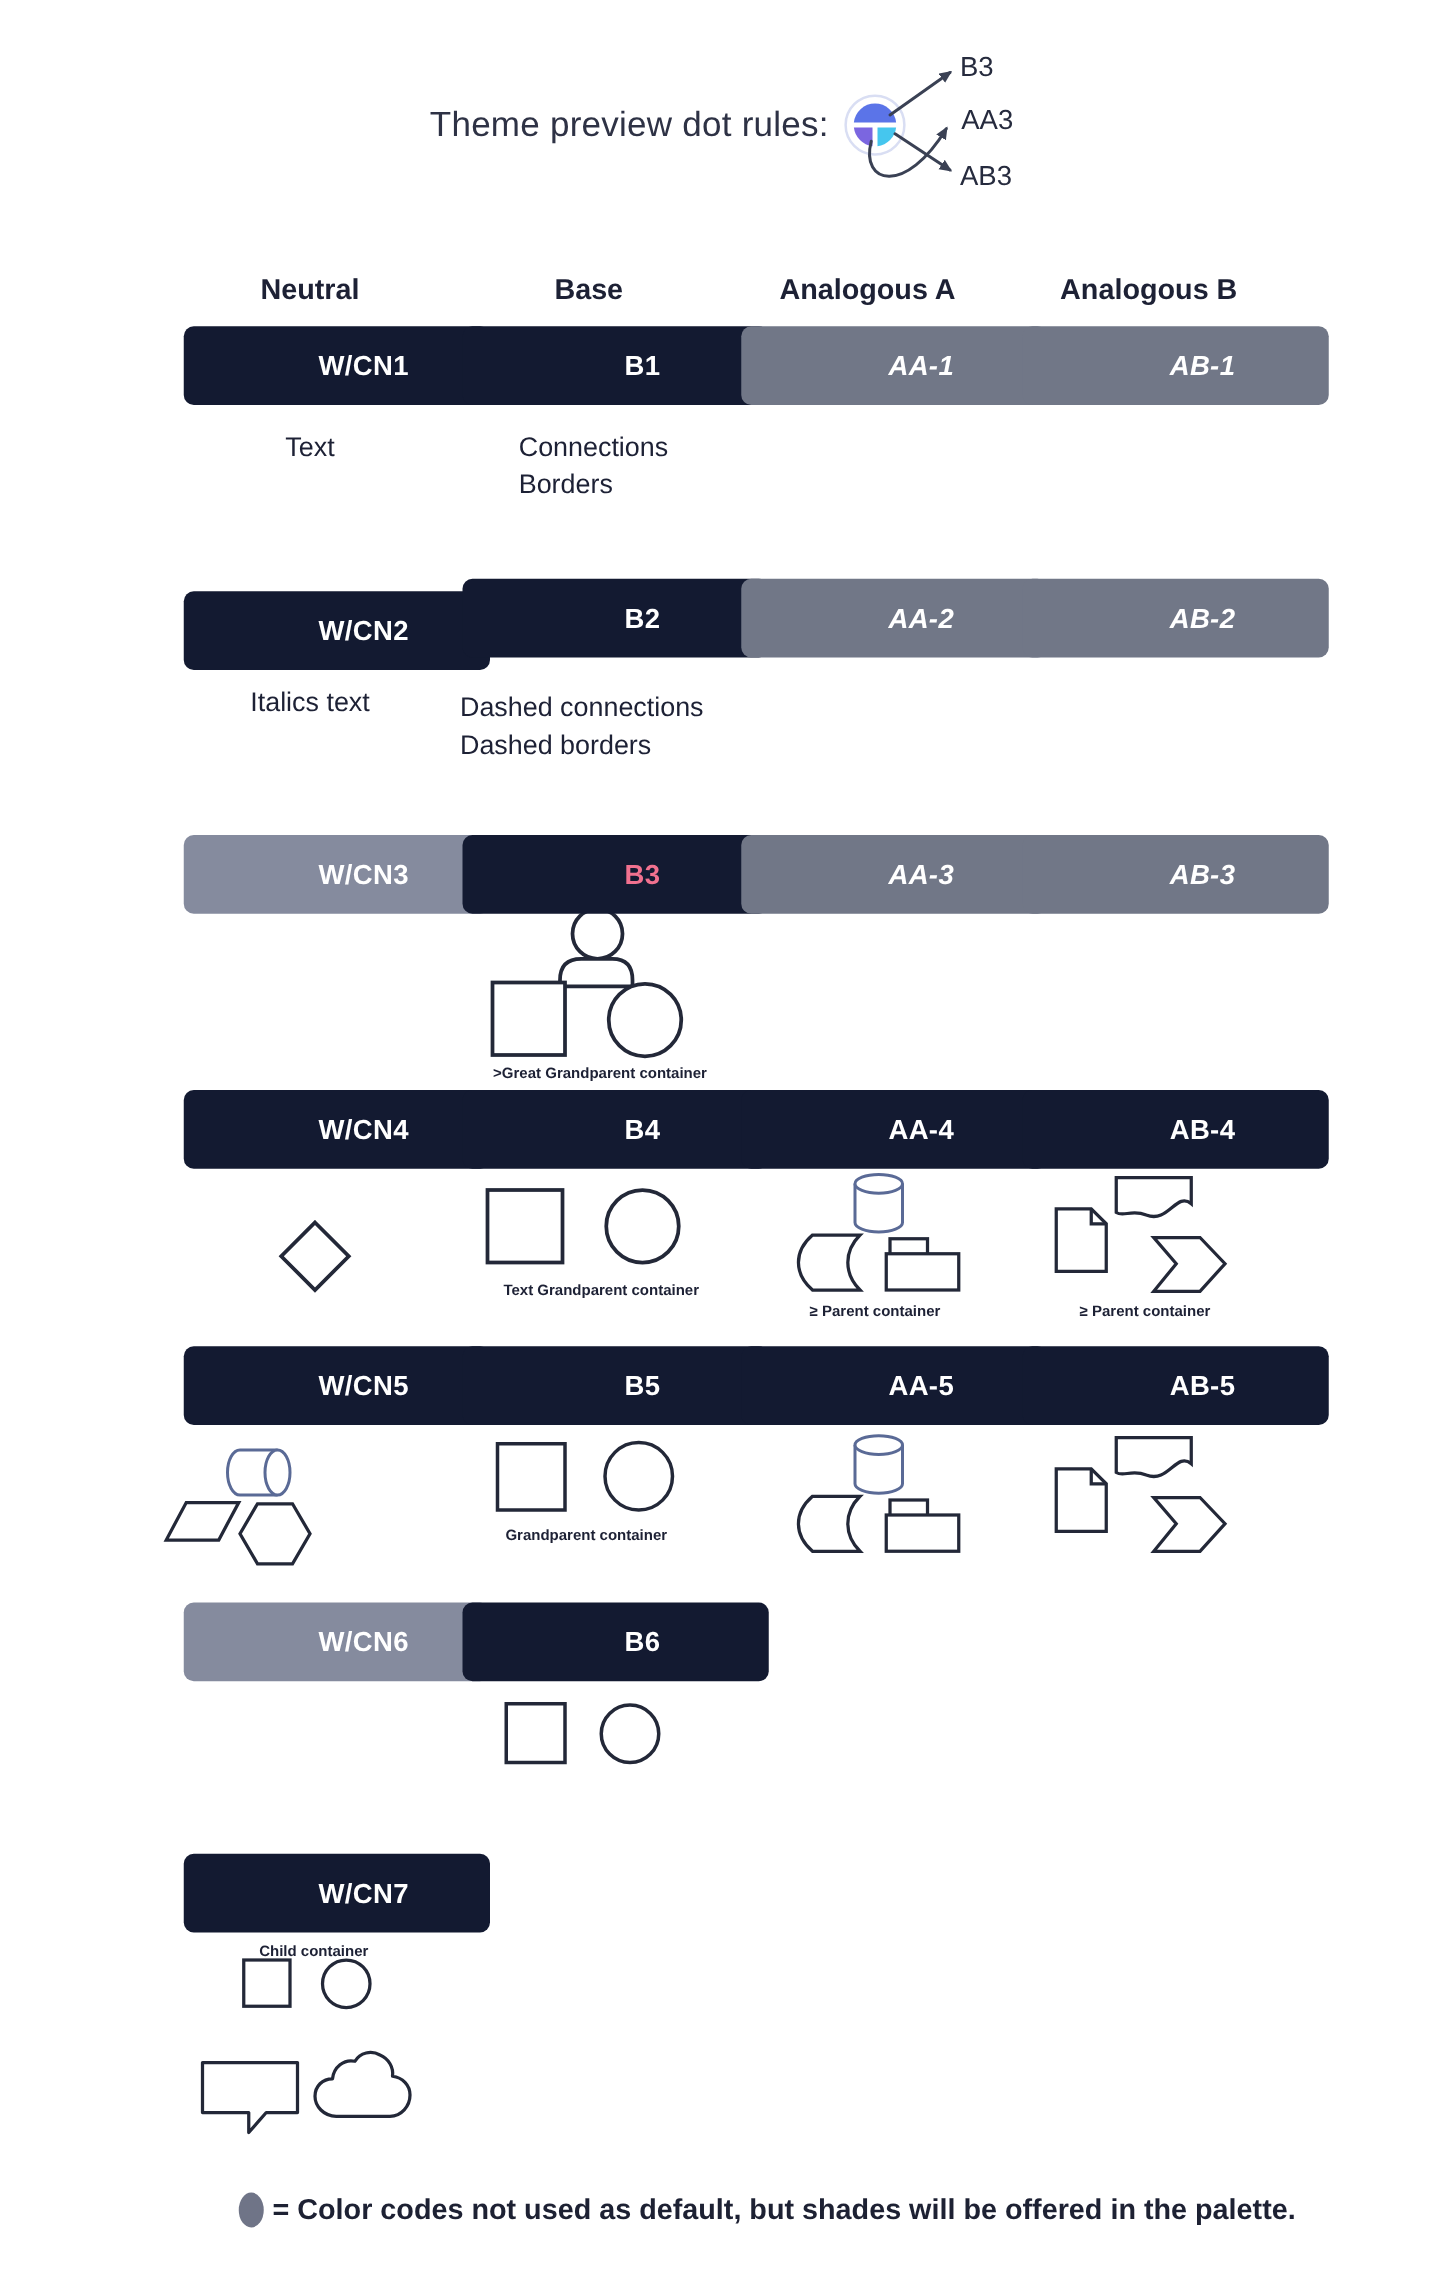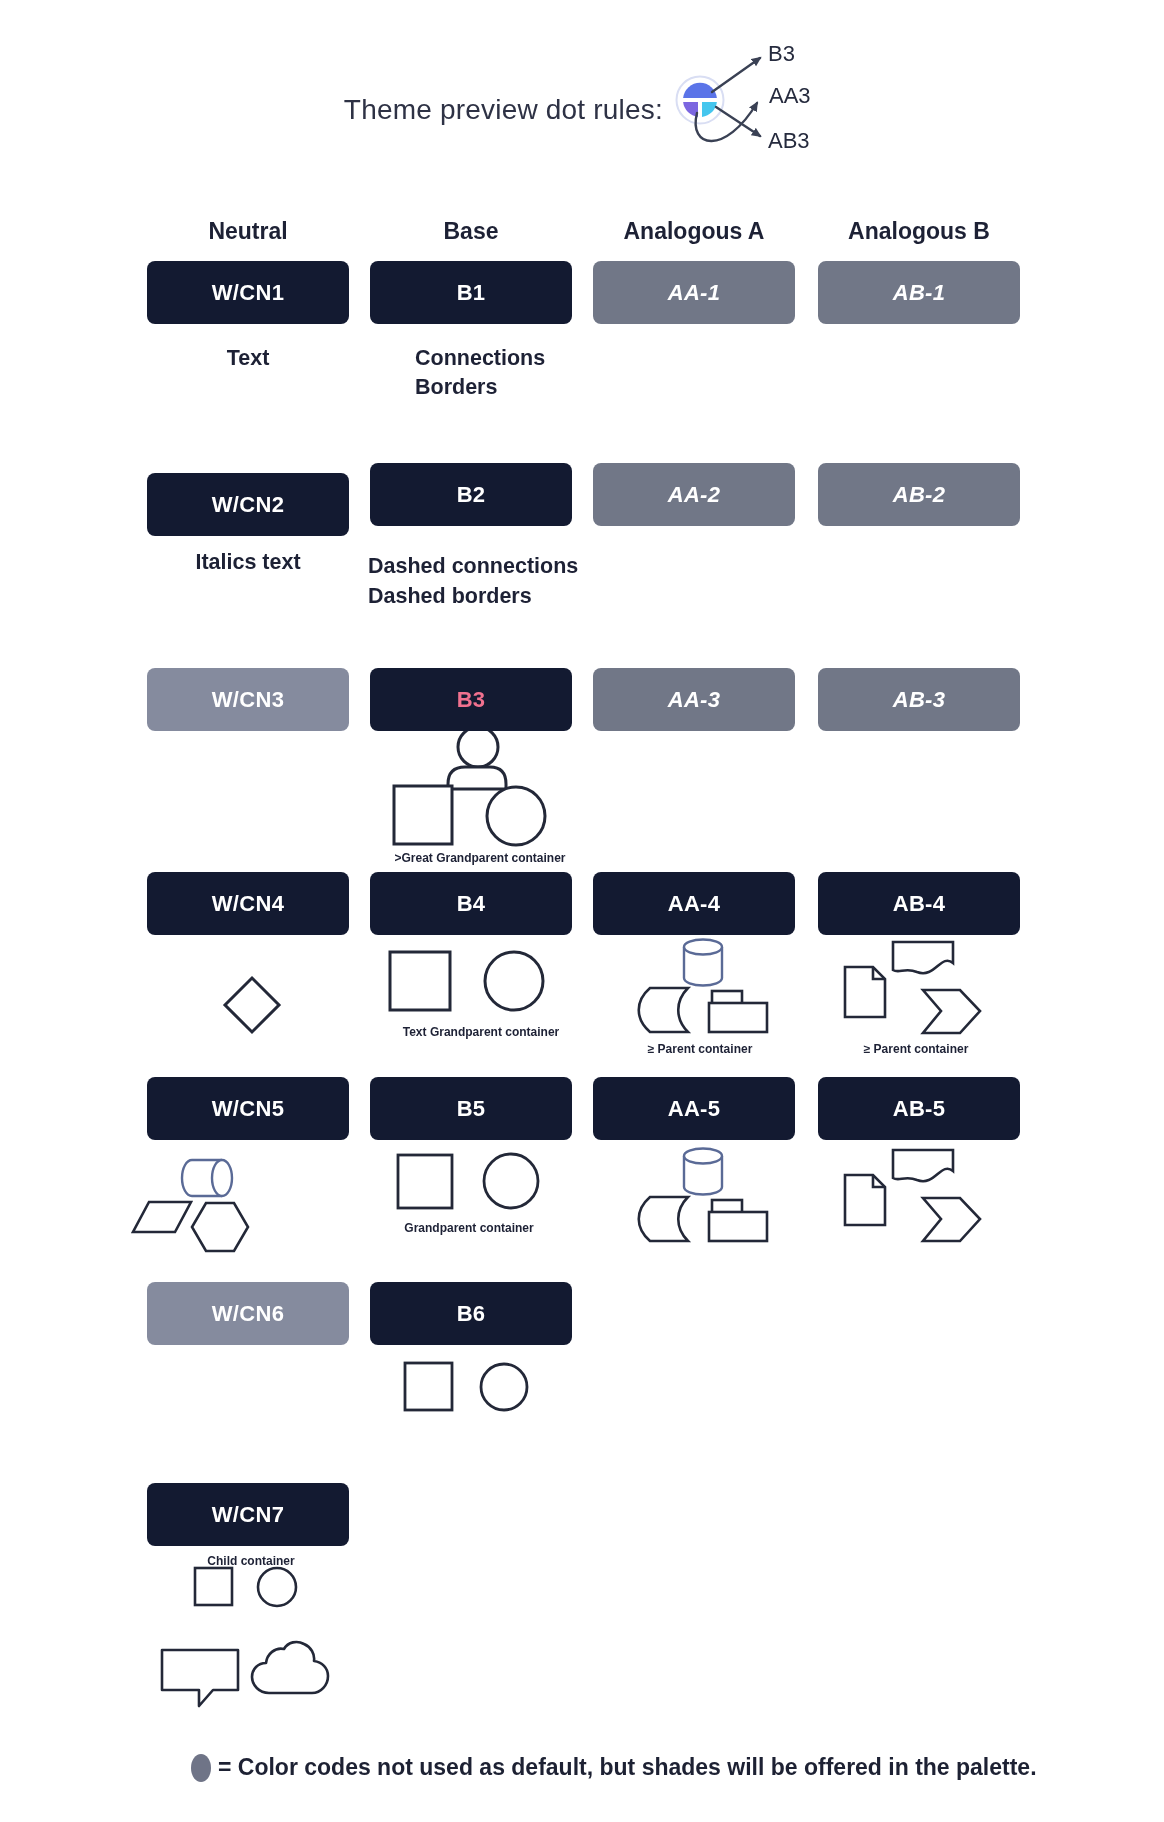--- a/index.html
+++ b/index.html
@@ -3,34 +3,34 @@
 <meta charset="utf-8">
 <style>
   html,body{margin:0;padding:0;background:#ffffff;}
   .canvas{
     position:relative;width:1164px;height:1822px;background:#ffffff;overflow:hidden;
     font-family:"Liberation Sans","DejaVu Sans",sans-serif;color:#1d2135;
   }
   .layer{position:absolute;left:0;top:0;}
   .title{
     position:absolute;left:280px;top:84px;width:383px;text-align:right;
-    font-size:28px;font-weight:400;color:#2e3245;letter-spacing:.2px;margin-top:10px;
+    font-size:28px;font-weight:400;color:#2e3245;letter-spacing:.2px;
   }
   .dlabel{position:absolute;font-size:22px;font-weight:400;color:#262b3e;}
   .hdr{position:absolute;width:202px;text-align:center;font-size:23px;font-weight:700;color:#1d2135;}
   .blk{
     position:absolute;width:202px;height:63px;border-radius:8px;
     display:flex;align-items:center;justify-content:center;
-    font-size:22px;font-weight:700;color:#ffffff;letter-spacing:.3px;
+    font-size:22px;font-weight:700;color:#ffffff;letter-spacing:.3px;padding-left:43px;
   }
   .blk.dark{background:#131a31;}
   .blk.gray{background:#717787;font-style:italic;}
   .blk.gray-light{background:#858b9e;}
   .blk.pink{color:#f1718f;}
-  .note{position:absolute;font-size:21.5px;font-weight:700;color:#1d2135;line-height:29px;}
+  .note{position:absolute;font-size:21.5px;font-weight:400;color:#1d2135;line-height:29px;}
   .note.center{text-align:center;}
   .cap{position:absolute;font-size:12px;font-weight:700;color:#1d2135;line-height:22.5px;white-space:nowrap;}
   .cap.centered{transform:translateX(-50%);}
   .footer-text{position:absolute;left:218px;top:1754px;font-size:23px;font-weight:700;color:#1d2133;white-space:nowrap;text-align:center;}
 </style>
 </head>
 <body>
 
 <div class="canvas">
 

